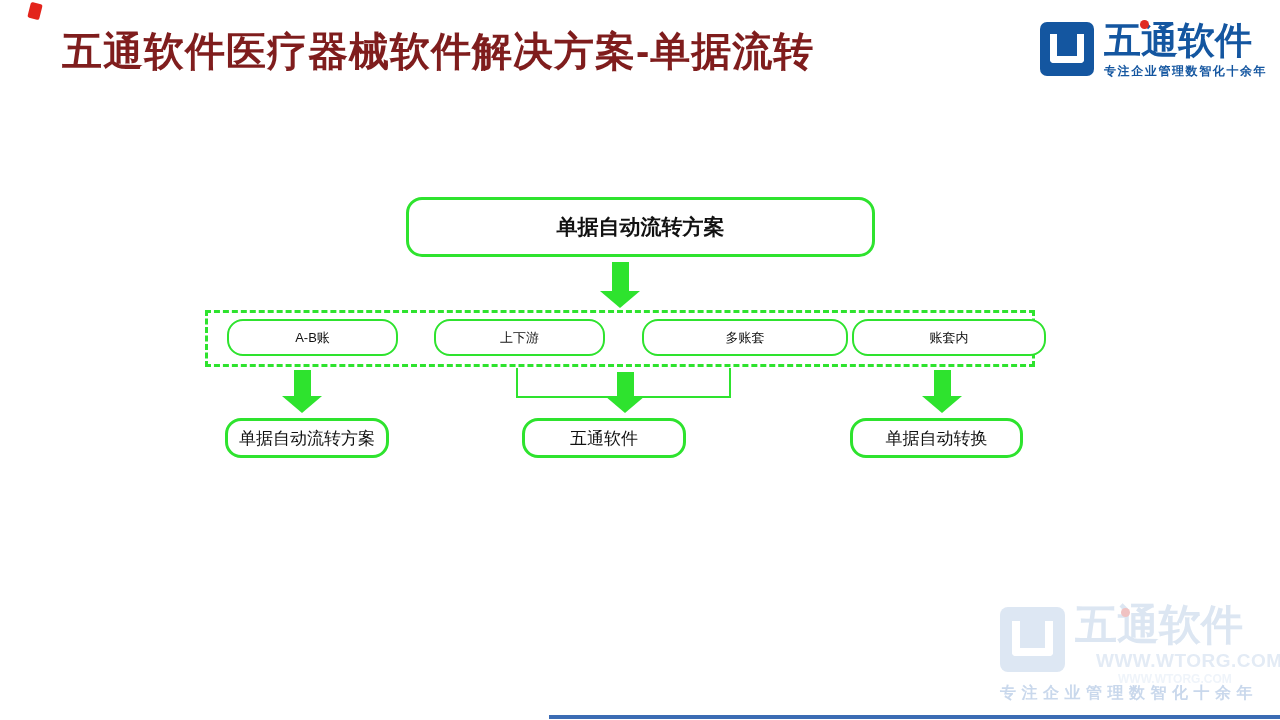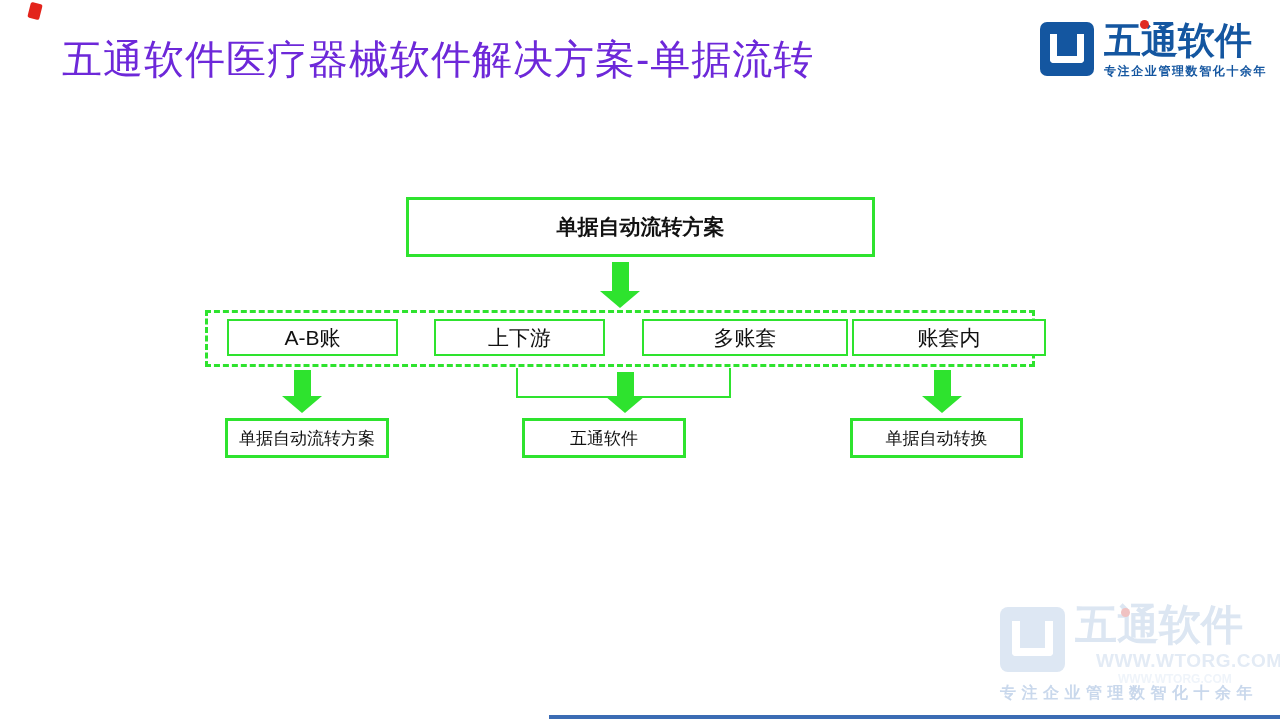--- a/index.html
+++ b/index.html
@@ -3,21 +3,21 @@
 <meta charset="utf-8">
 <style>
   html,body{margin:0;padding:0;}
   body{
     width:1280px;height:720px;position:relative;background:#ffffff;overflow:hidden;
     font-family:"Liberation Sans","DejaVu Sans",sans-serif;
   }
   .abs{position:absolute;}
   
   .slide-title{
-    left:62px;top:32px;font-size:40px;font-weight:normal;color:#6d28d9;
+    left:62px;top:24px;font-size:40px;font-weight:bold;color:#7f1d1d;
     letter-spacing:1px;white-space:nowrap;
   }
   .red-accent{
     left:29px;top:3px;width:12px;height:16px;background:#e3241c;
     transform:rotate(14deg);border-radius:2px;
   }
   .logo{left:1040px;top:20px;width:225px;height:60px;}
   .logo-icon{
     position:absolute;left:0;top:2px;width:54px;height:54px;background:#1456a0;
     border-radius:7px;
@@ -37,31 +37,31 @@
     position:absolute;left:100px;top:0px;width:9px;height:9px;border-radius:50%;
     background:#e02a22;
   }
   .logo-tagline{
     position:absolute;left:64px;top:43px;font-size:12px;font-weight:bold;
     color:#1456a0;letter-spacing:1.6px;white-space:nowrap;
   }
   
   .gbox{
     box-sizing:border-box;background:#ffffff;display:flex;align-items:center;
-    justify-content:center;color:#111111;text-align:center;white-space:nowrap;
+    justify-content:center;color:#111111;text-align:center;white-space:nowrap;border-radius:16px;
   }
   .root-box{
     left:406px;top:197px;width:469px;height:60px;border:3px solid #2ee32e;
     font-size:21px;font-weight:bold;
   }
   .dashed-container{
     box-sizing:border-box;left:205px;top:310px;width:830px;height:57px;
     border:3px dashed #2ee32e;background:transparent;
   }
-  .cat-box{height:37px;top:319px;border:2px solid #2ee32e;font-size:21px;}
+  .cat-box{height:37px;top:319px;border:2px solid #2ee32e;font-size:13px;}
   .cat-1{left:227px;width:171px;}
   .cat-2{left:434px;width:171px;}
   .cat-3{left:642px;width:206px;}
   .cat-4{left:852px;width:194px;}
   .tool-box{height:40px;top:418px;border:3px solid #2ee32e;font-size:17px;}
   .tool-1{left:225px;width:164px;}
   .tool-2{left:522px;width:164px;}
   .tool-3{left:850px;width:173px;text-align:right;}
   .bracket{
     left:516px;top:368px;width:215px;height:30px;box-sizing:border-box;

